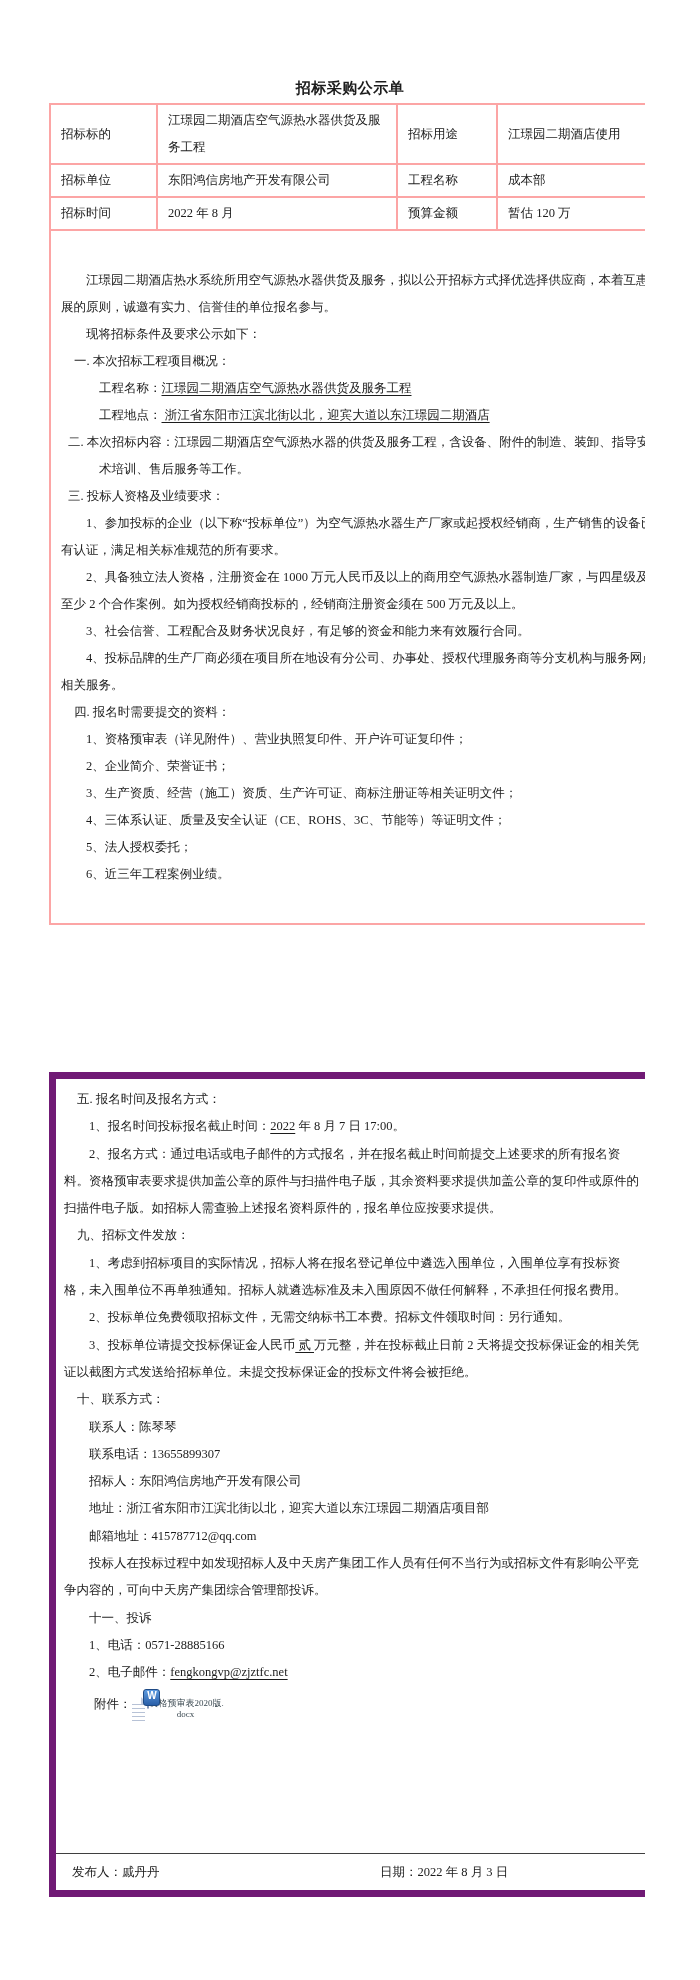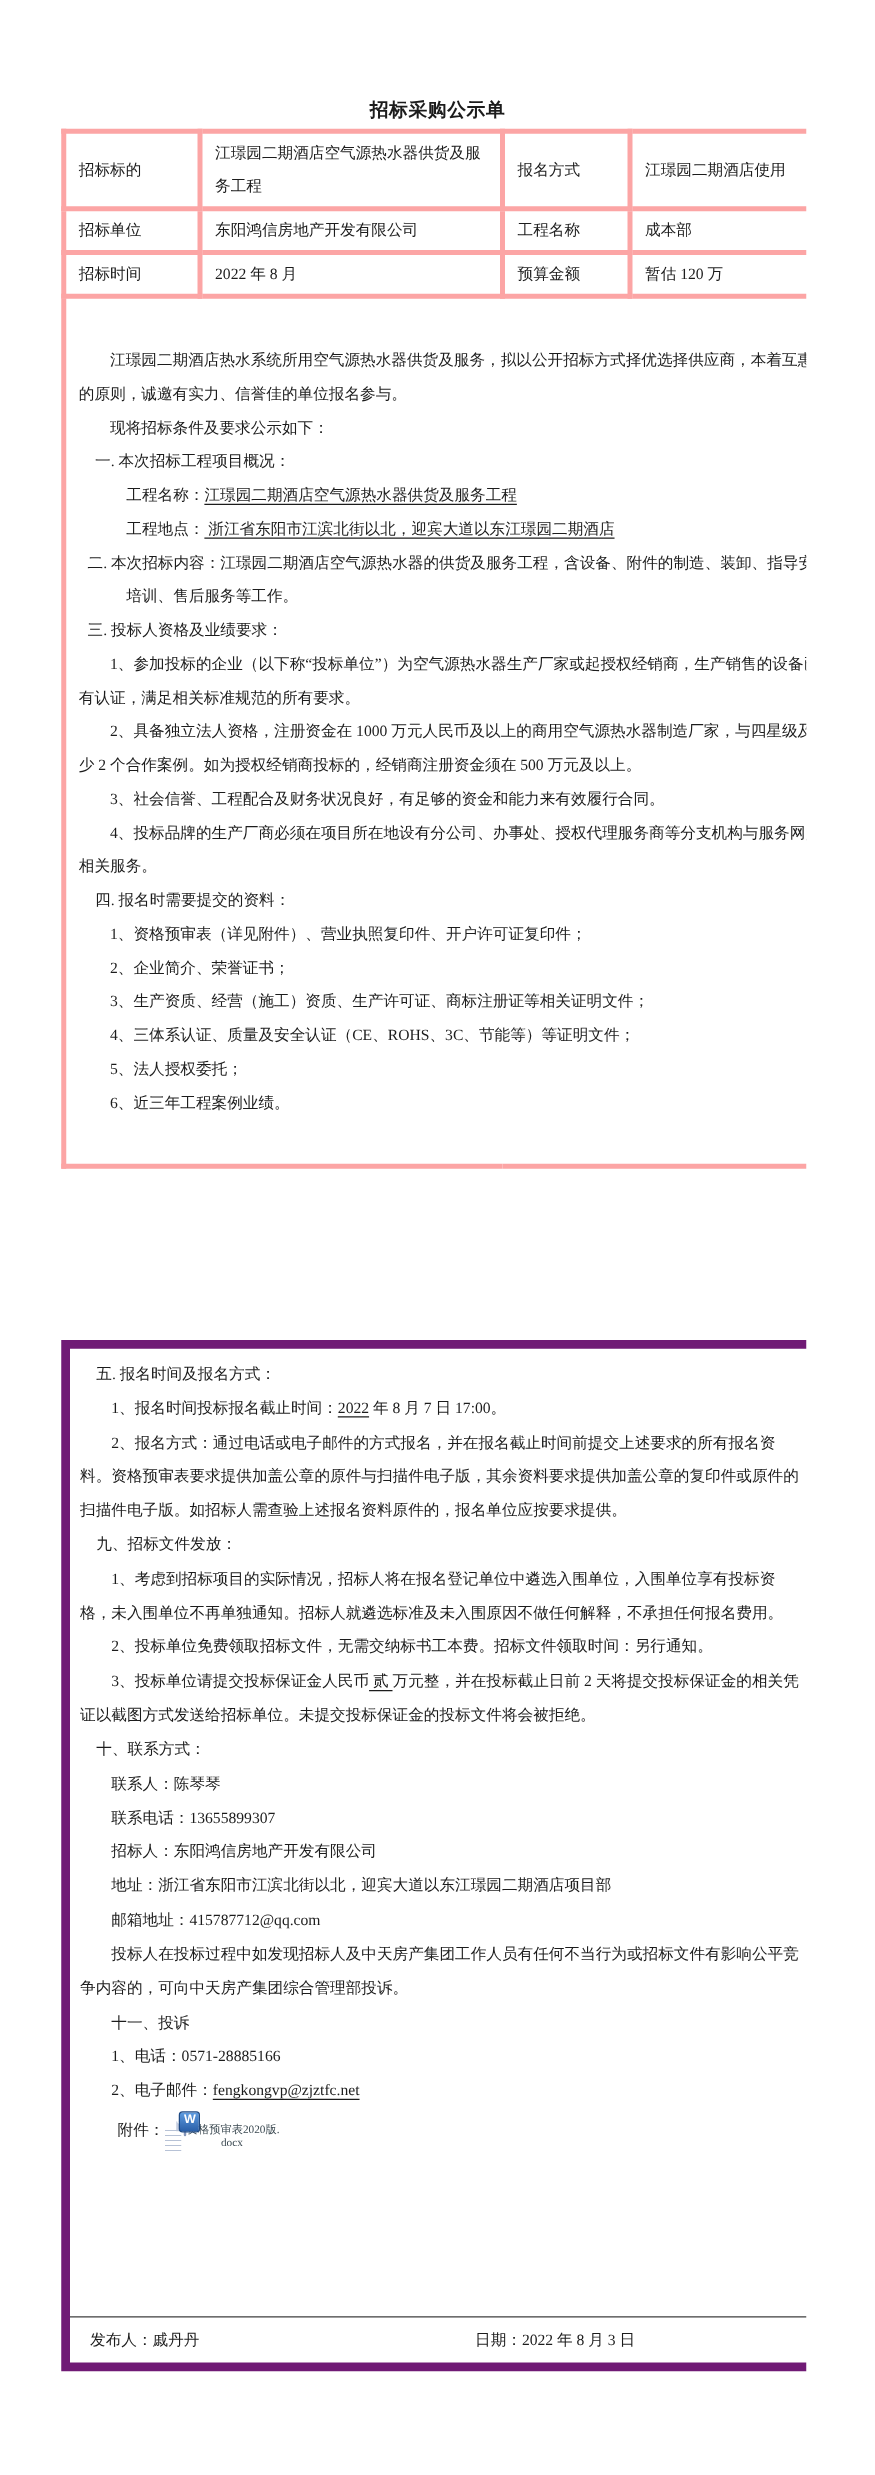--- a/index.html
+++ b/index.html
@@ -11,21 +11,21 @@
   .doc-title{
     position:absolute;top:79px;left:0;width:700px;text-align:center;
     font-size:15px;font-weight:700;letter-spacing:.5px;
   }
   
   table.tbl1{
     position:absolute;left:49px;top:103px;width:605px;
     border-collapse:collapse;table-layout:fixed;font-size:12.5px;
   }
   table.tbl1 td{
-    border:4px solid #fca5a5;vertical-align:middle;
+    border:2px solid #fca5a5;vertical-align:middle;
     padding:2px 10px;line-height:27px;
   }
   td.c1{width:85px;}  td.c2{width:218px;}  td.c3{width:78px;}  td.c4{width:224px;}
   tr.r1 td{height:54px;}
   tr.r2 td,tr.r3 td{height:26px;}
   td.bigcell{
     height:688px;vertical-align:top;padding:8px 8px 0 8px;line-height:27.4px;
   }
   
   .block2{
@@ -80,21 +80,21 @@
 
 <div class="page">
 
   <div class="doc-title">招标采购公示单</div>
 
   <table class="tbl1">
     <tbody>
         <tr class="r1">
       <td class="c1">招标标的</td>
       <td class="c2">江璟园二期酒店空气源热水器供货及服务工程</td>
-      <td class="c3">报名方式</td>
+      <td class="c3">招标用途</td>
       <td class="c4">江璟园二期酒店使用</td>
     </tr>
     <tr class="r2">
       <td class="c1">招标单位</td>
       <td class="c2">东阳鸿信房地产开发有限公司</td>
       <td class="c3">工程名称</td>
       <td class="c4">成本部</td>
     </tr>
     <tr class="r3">
       <td class="c1">招标时间</td>

